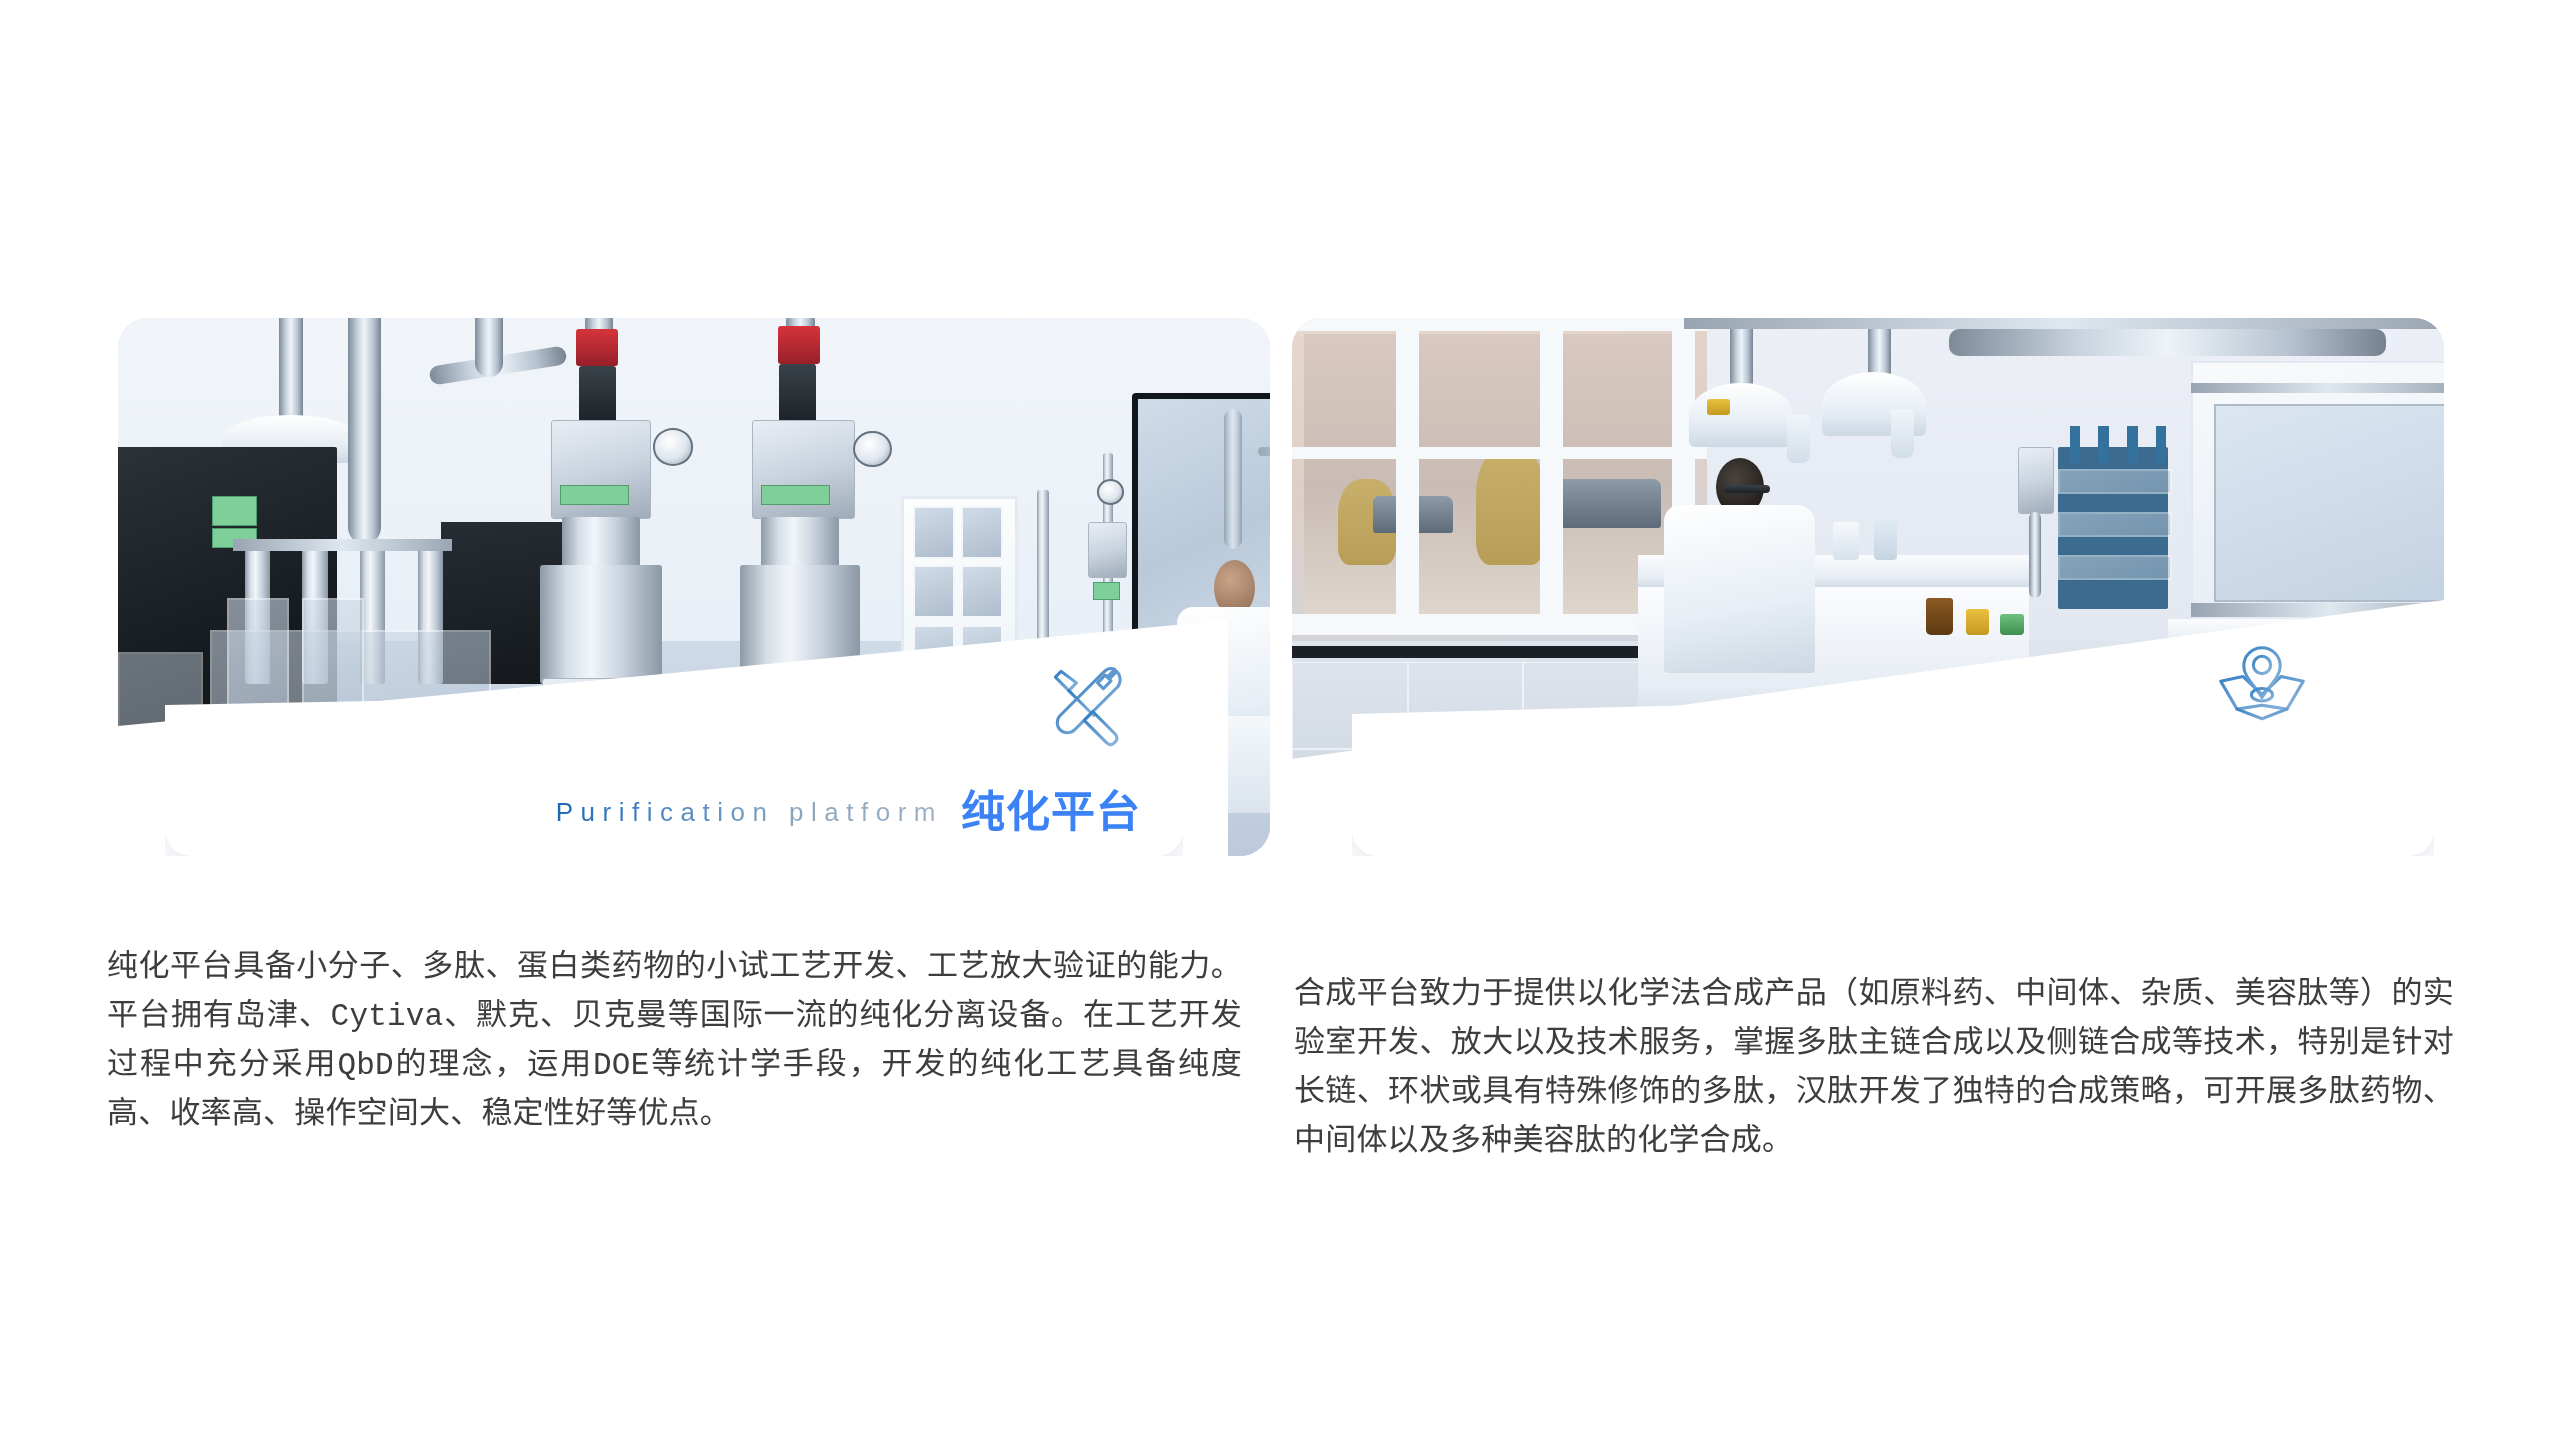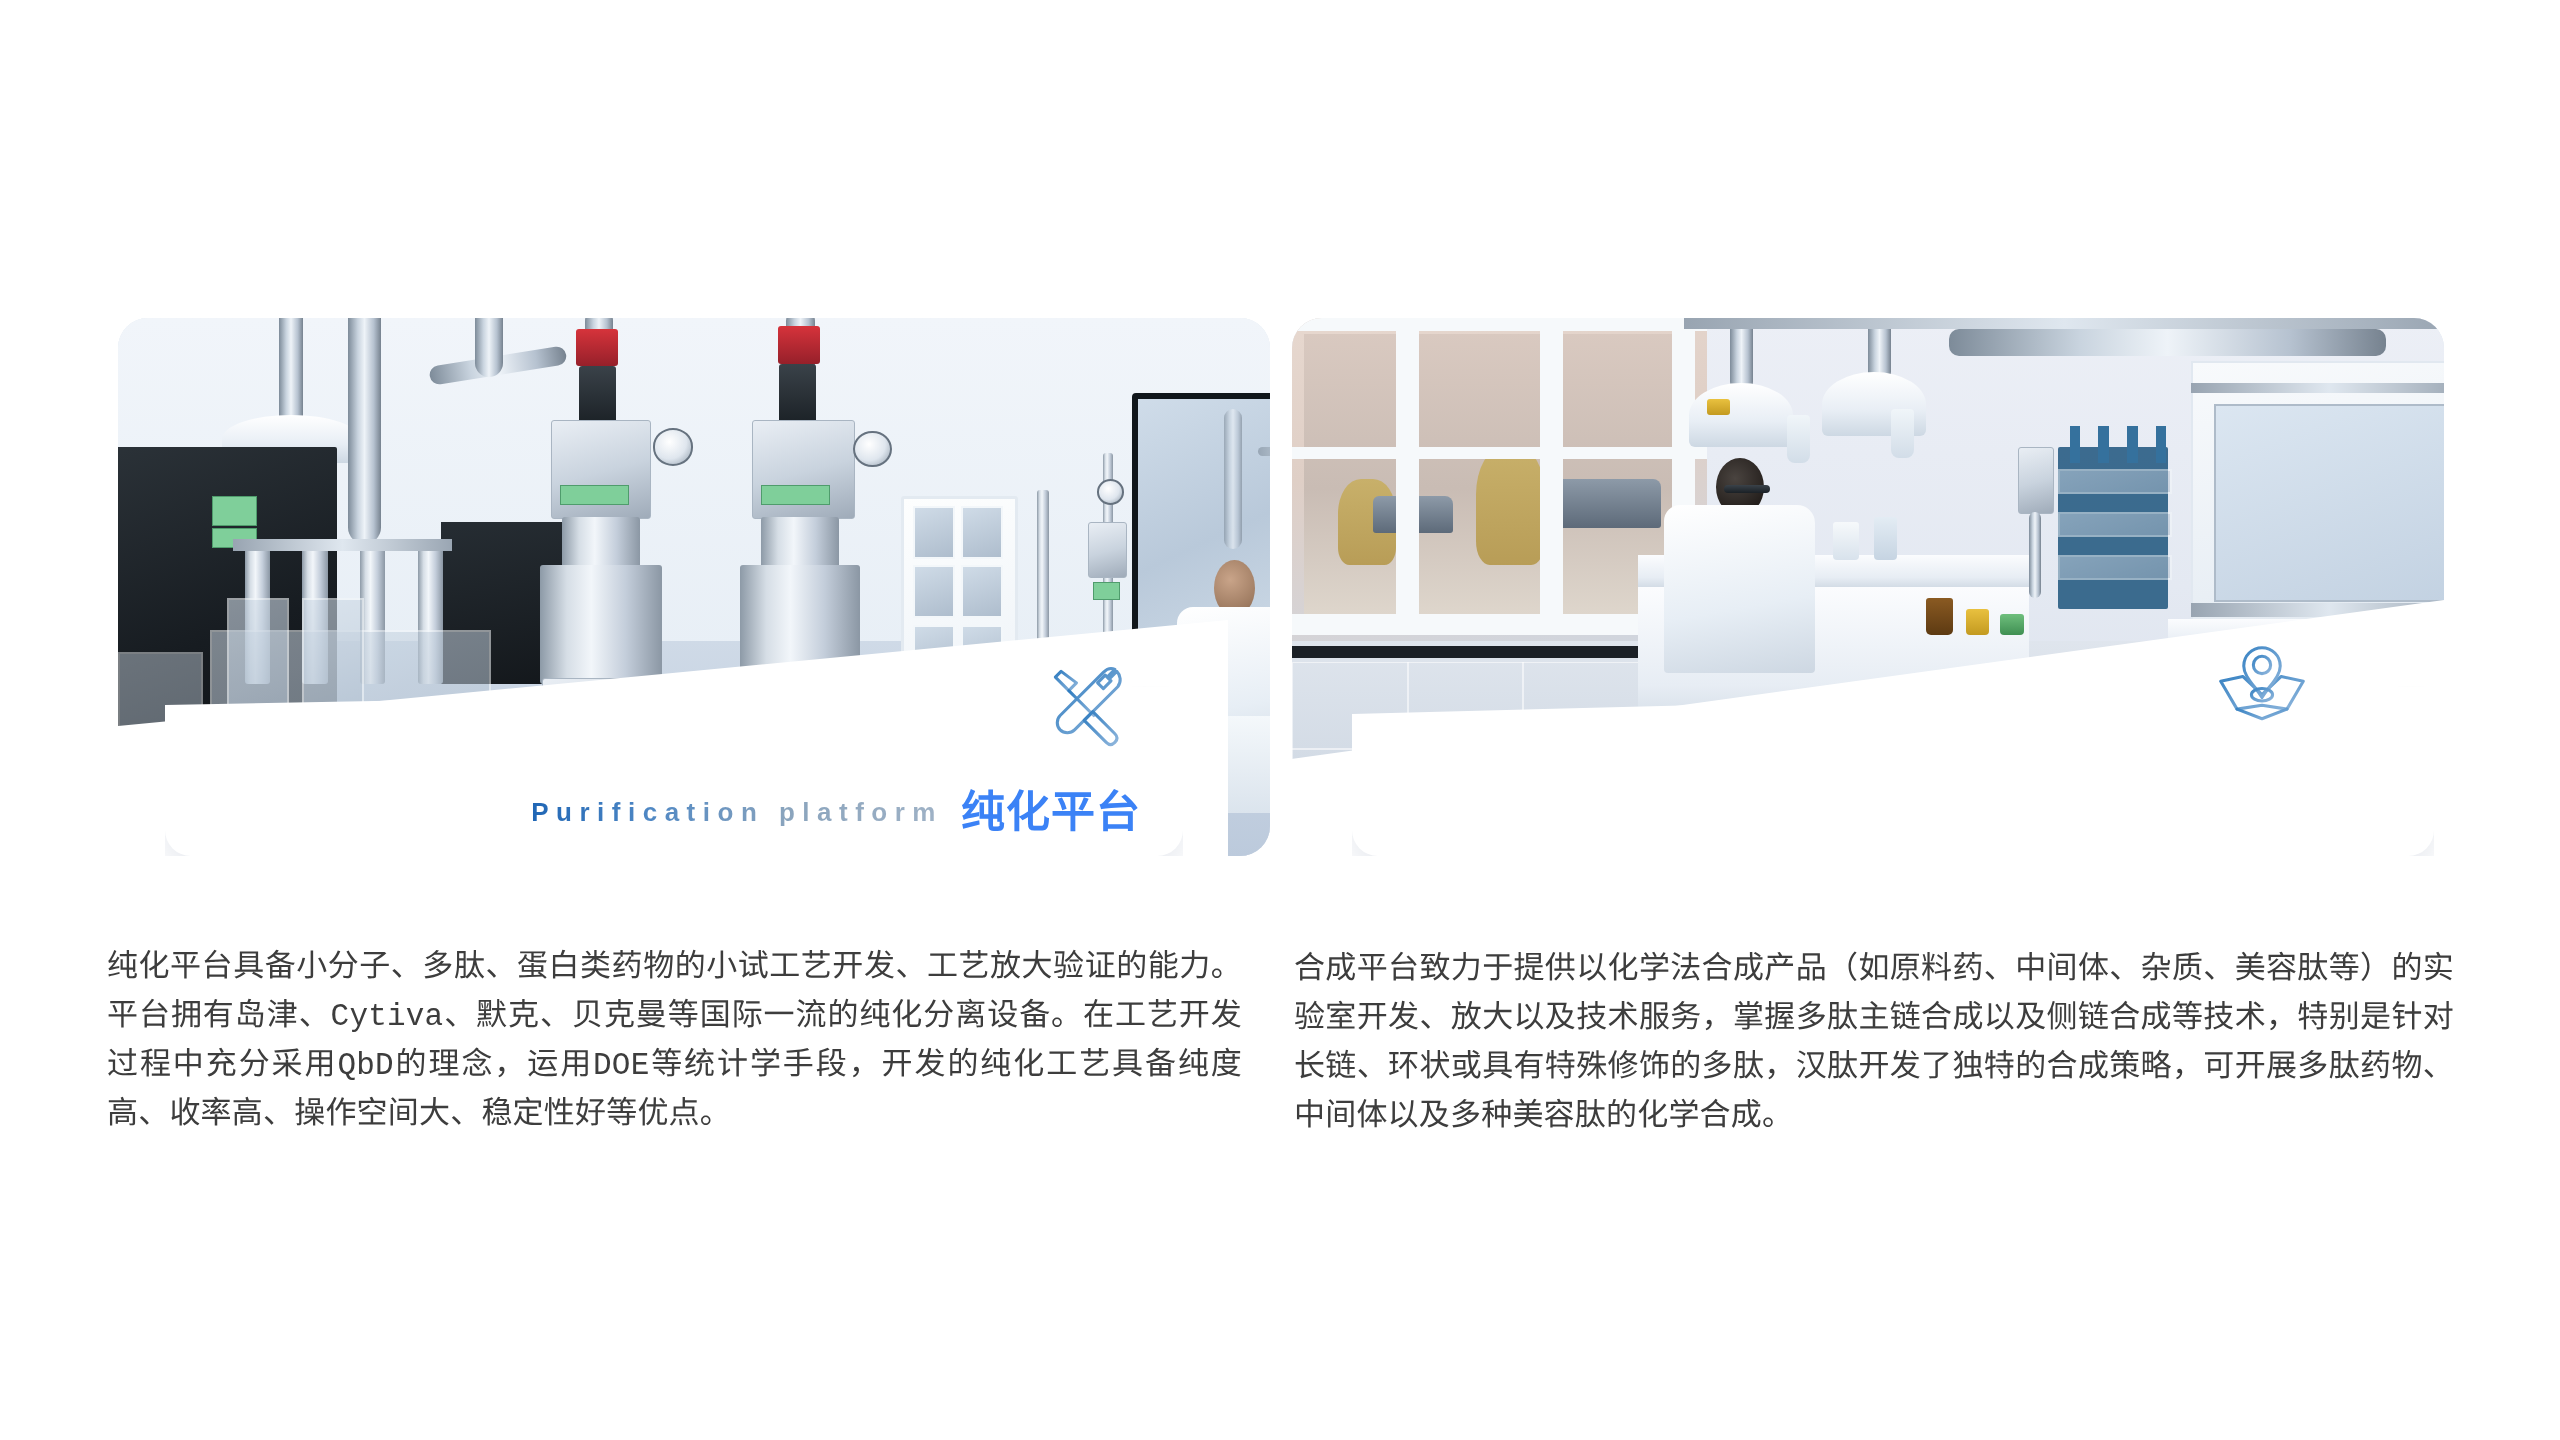--- a/index.html
+++ b/index.html
@@ -151,21 +151,21 @@
 
   
   .title-row{
     position:absolute;display:flex;align-items:baseline;
     white-space:nowrap;
   }
   .title-row.left{left:0;top:770px;width:1183px;justify-content:flex-end;padding-right:42px;box-sizing:border-box;}
   .title-row.right{left:0;top:770px;width:2434px;justify-content:flex-end;padding-right:44px;box-sizing:border-box;}
 
   .title-en{
-    font-size:26px;font-weight:bold;letter-spacing:7.5px;
+    font-size:26px;font-weight:normal;letter-spacing:7.5px;
     background:linear-gradient(90deg,#1f66b5 0%,#4e87c4 28%,#8aa4bd 62%,#9fb2c6 100%);
     -webkit-background-clip:text;background-clip:text;
     color:transparent;-webkit-text-fill-color:transparent;
     margin-right:18px;
     text-align:center;
   }
   .title-cn{
     font-size:44px;font-weight:bold;letter-spacing:1px;
     color:#3b82f6;
     position:relative;top:6px;
@@ -176,21 +176,21 @@
     position:absolute;
     color:#3d3d3d;
     font-size:31px;
     line-height:49px;
     letter-spacing:.2px;
     text-align:justify;
     text-justify:inter-ideograph;
     font-family:Liberation Mono, monospace;
   }
   .para.left{left:107px;top:912px;width:1135px;}
-  .para.right{left:1294px;top:914px;width:1160px;}
+  .para.right{left:1294px;top:939px;width:1160px;}
 </style>
 </head>
 <body>
 
 <div class="stage">
 
   <div class="card left">
     <div class="photo">
       <div class="scene">
         <div class="sc-bg-pur"></div>

